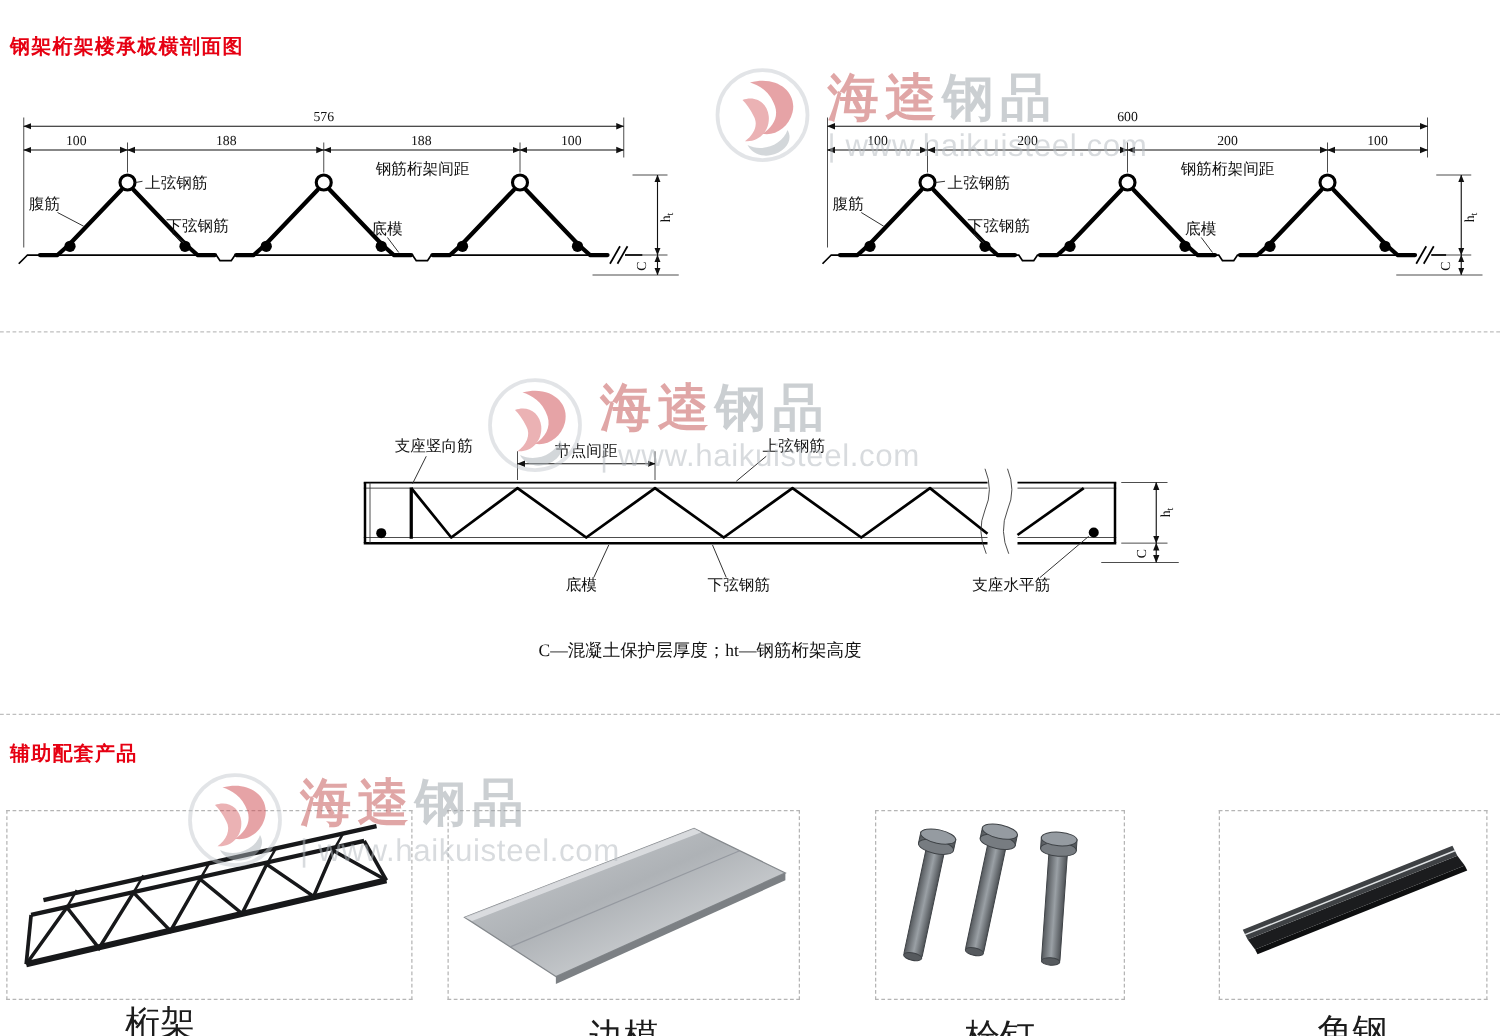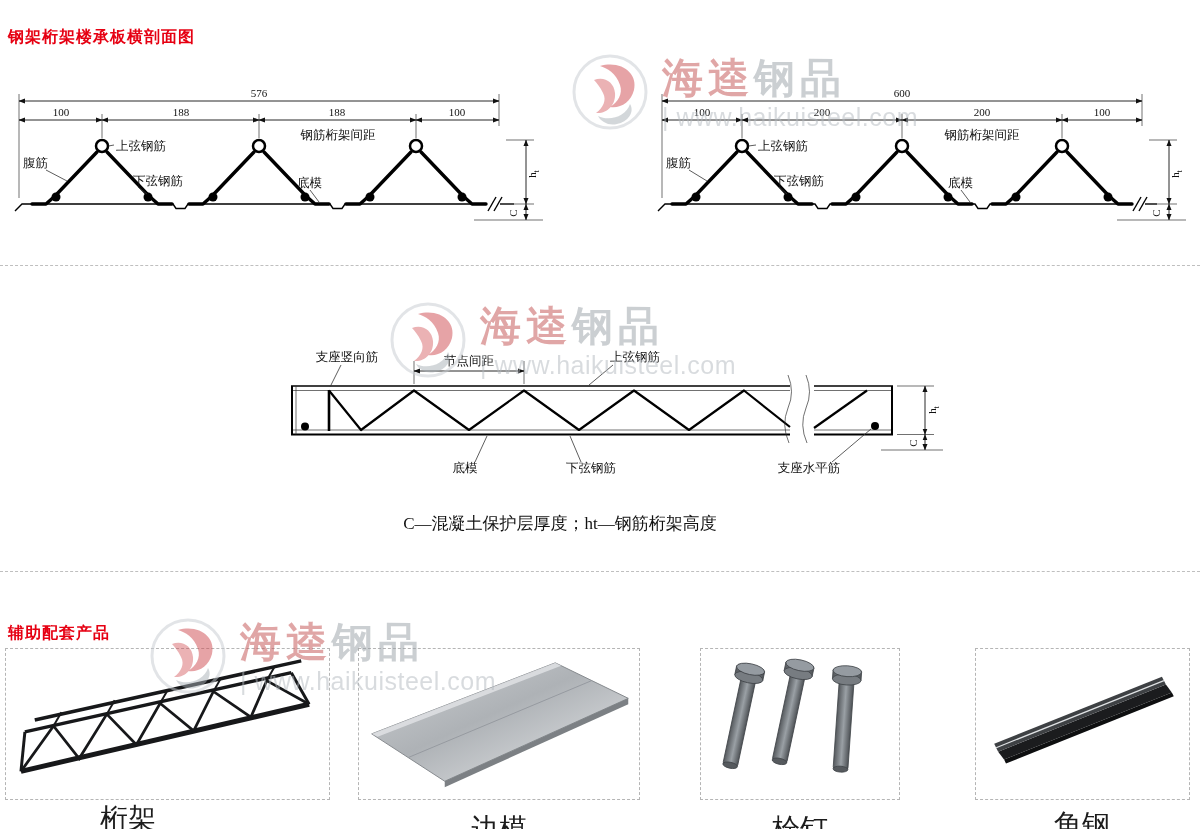--- a/index.html
+++ b/index.html
@@ -11,21 +11,21 @@
   svg text{font-family:"Liberation Serif","DejaVu Serif",serif;fill:#111;}
   .num{font-size:11px;}
   .lbl{font-size:12.5px;}
   .thick{stroke:#000;stroke-width:3.4;fill:none;stroke-linejoin:round;stroke-linecap:round;}
   .med{stroke:#000;stroke-width:2;fill:none;}
   .med1{stroke:#000;stroke-width:1.4;fill:none;}
   .web{stroke:#000;stroke-width:2.2;fill:none;stroke-linejoin:round;}
   .dim{stroke:#111;stroke-width:0.9;}
   .thin{stroke:#333;stroke-width:0.7;}
   .leader{stroke:#333;stroke-width:0.8;}
-  .caption{position:absolute;left:280px;width:560px;top:512px;text-align:center;font-size:17px;color:#111;
+  .caption{position:absolute;left:280px;width:560px;top:512px;text-align:center;font-size:14px;color:#111;
            font-family:"Liberation Serif","DejaVu Serif",serif;}
   .wm{position:absolute;display:flex;align-items:flex-end;gap:12px;opacity:0.5;z-index:5;pointer-events:none;}
   .wm-brand{font-size:41px;font-weight:bold;letter-spacing:5px;line-height:1.1;white-space:nowrap;}
   .wm-brand .l{color:#c25050;} .wm-brand .r{color:#99a0a6;}
   .wm-url{font-size:25px;color:#b3b9bf;letter-spacing:0.5px;margin-top:2px;white-space:nowrap;}
   .pbox{position:absolute;top:648px;height:152px;border:1px dashed #b5b5b5;box-sizing:border-box;background:#fff;}
   .pbox svg{display:block;width:100%;height:100%;}
   .plabel{position:absolute;width:90px;text-align:center;font-size:28px;color:#1c1c1c;
           font-family:"Liberation Serif","DejaVu Serif",serif;}
 </style>
@@ -256,21 +256,21 @@
     <text class="num" transform="translate(653,62) rotate(-90)" text-anchor="middle"><tspan>h</tspan><tspan dy="2.5" font-size="8">t</tspan></text>
     <line class="dim" x1="642" y1="86.5" x2="642" y2="102" marker-start="url(#arr)" marker-end="url(#arr)"></line>
     <text class="num" transform="translate(634,95) rotate(-90)" text-anchor="middle">C</text>
     <line class="thin" x1="598" y1="102" x2="660" y2="102"></line>
   </svg>
 
   <div class="caption">C—混凝土保护层厚度；ht—钢筋桁架高度</div>
 
   <div class="sep" style="top:571px"></div>
 
-  <div class="sec-title" style="top:623px">辅助配套产品</div>
+  <div class="sec-title" style="top:593px">辅助配套产品</div>
 
   <div class="wm" style="left:148px;top:616px">
     <svg width="80" height="80" viewBox="0 0 80 80">
         <use href="#wm-logo"></use>
       </svg>
     <div>
       <div class="wm-brand"><span class="l">海逵</span><span class="r">钢品</span></div>
       <div class="wm-url">| www.haikuisteel.com</div>
     </div>
   </div>

